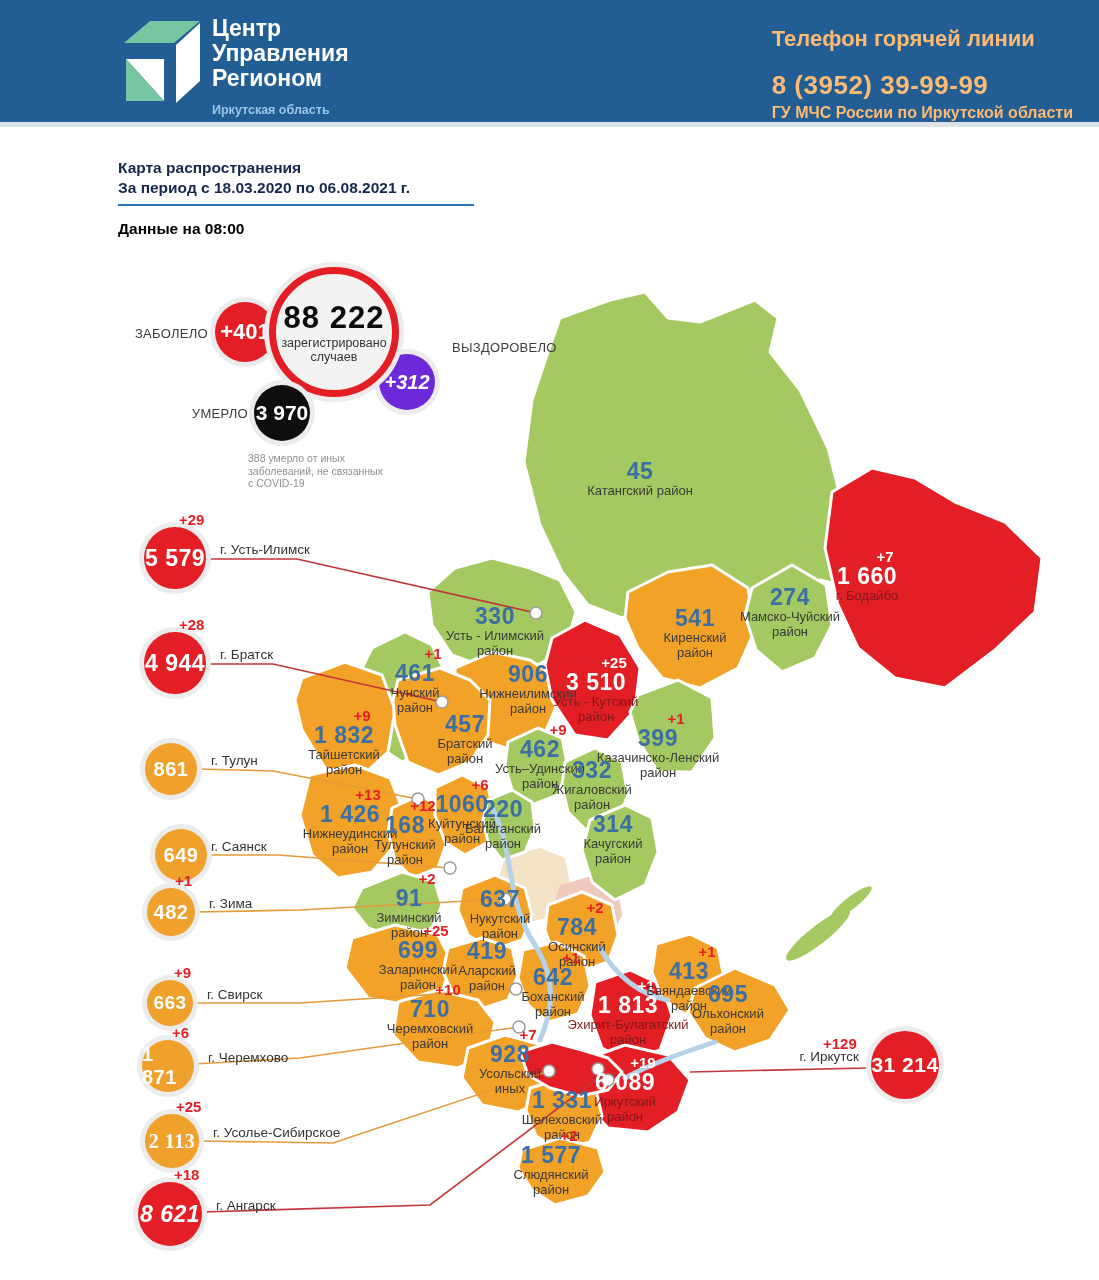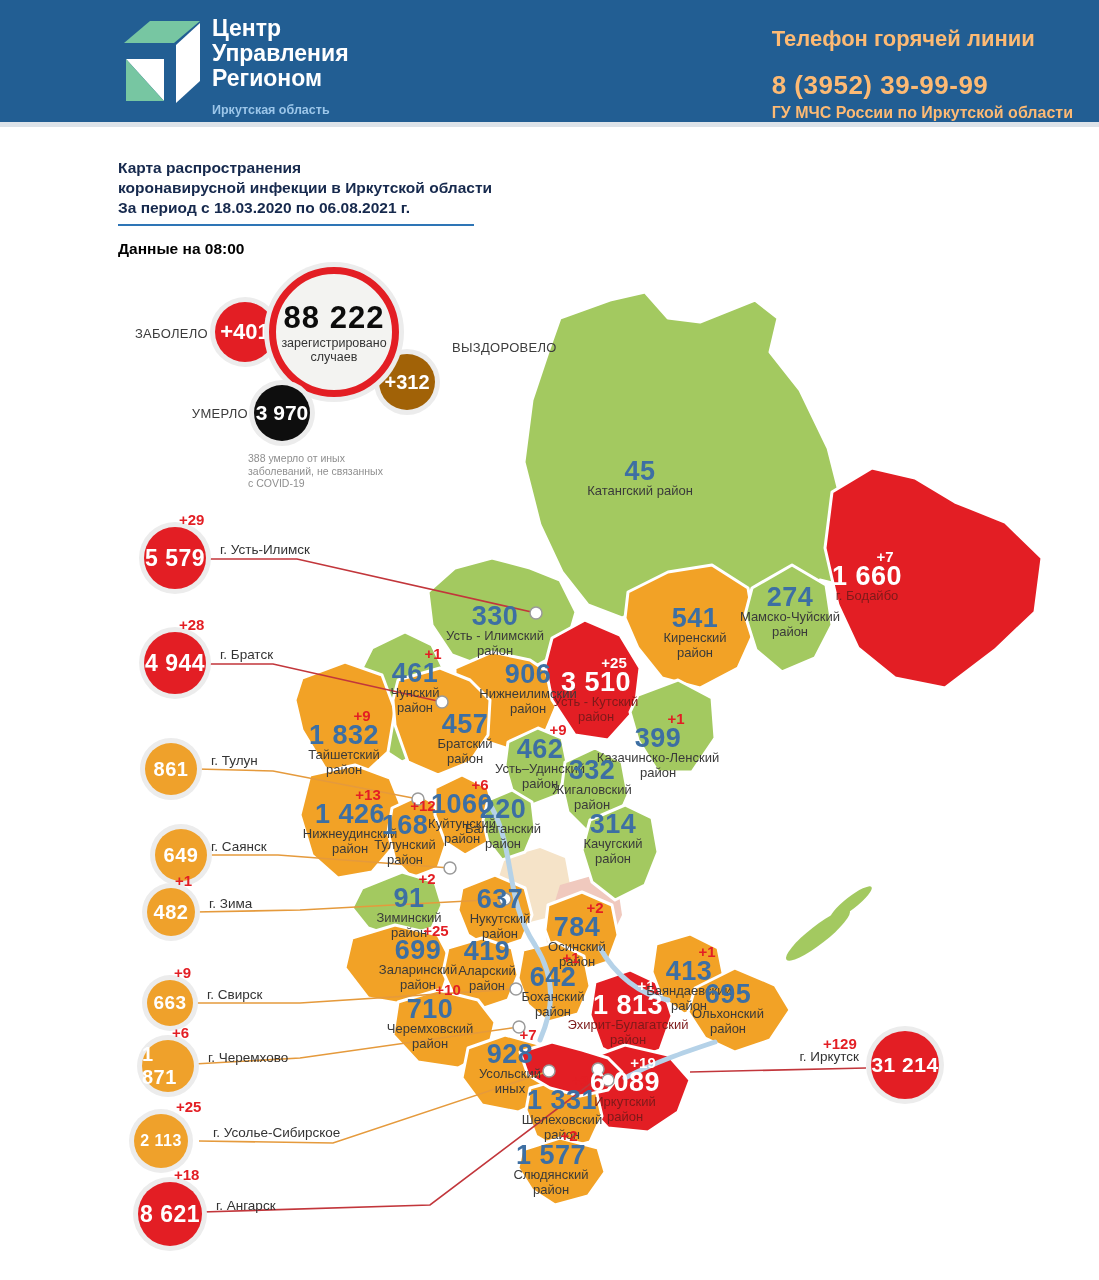--- a/index.html
+++ b/index.html
@@ -22,40 +22,40 @@
   .titleblock{position:absolute;left:118px;top:158px;color:#16294D;font-weight:bold;
               font-size:15.5px;line-height:20px;}
   .divider{width:356px;border-top:2px solid #2E75B6;margin-top:6px;}
   .datatime{margin-top:13px;color:#000;}
 
   
   .circ{position:absolute;border-radius:50%;display:flex;flex-direction:column;align-items:center;
         justify-content:center;color:#fff;font-weight:bold;box-shadow:0 0 0 5px #ECECEC;text-align:center;}
   #c-sick{left:215px;top:302px;width:60px;height:60px;background:#E31E24;font-size:22px;z-index:1;}
   #c-rec{left:387px;top:250px;width:86px;height:86px;background:#169C4B;font-size:26px;z-index:1;}
-  #c-rec-delta{left:379px;top:354px;width:56px;height:56px;background:#a16207;font-size:20px;z-index:1;}
+  #c-rec-delta{left:379px;top:354px;width:56px;height:56px;background:#6d28d9;font-size:20px;z-index:1;font-style:italic;}
   #c-total{left:269px;top:267px;width:116px;height:116px;background:#F3F3F1;border:7px solid #E31E24;
            color:#0c0c0c;z-index:2;}
   #c-total .big{font-size:31px;letter-spacing:1px;}
   #c-total .cap{font-size:12.5px;line-height:14px;color:#333;font-weight:normal;}
   #c-died{left:254px;top:385px;width:56px;height:56px;background:#0E0E0E;font-size:21px;z-index:3;}
   .slabel{position:absolute;font-size:13px;color:#3C3C3C;letter-spacing:0.3px;z-index:1;}
   #lbl-sick{left:100px;top:326px;width:108px;text-align:right;}
   #lbl-rec{left:452px;top:340px;}
   #lbl-died{left:148px;top:406px;width:100px;text-align:right;}
   #note{position:absolute;left:248px;top:452px;font-size:10.5px;color:#8F8F8F;line-height:12.5px;
         white-space:pre-line;z-index:1;}
 
   
   #map-svg{position:absolute;left:0;top:0;width:1099px;height:1280px;z-index:0;}
   #map-labels{position:absolute;left:0;top:0;width:1099px;height:1280px;z-index:2;}
 
   .dlabel{position:absolute;transform:translate(-50%,-50%);text-align:center;z-index:2;}
   .dlabel .delta{display:block;font-weight:bold;font-size:15px;line-height:13px;transform:translateX(18px);}
-  .dlabel .val{display:block;font-weight:bold;font-size:27px;line-height:26px;letter-spacing:0.5px;}
+  .dlabel .val{display:block;font-weight:bold;font-size:23px;line-height:26px;letter-spacing:0.5px;}
   .dlabel .nm{display:block;font-size:13px;line-height:14.5px;white-space:pre-line;}
   .dlabel.green .val,.dlabel.orange .val{color:#3D6FA3;}
   .dlabel.green .delta,.dlabel.orange .delta{color:#E31E24;}
   .dlabel.green .nm,.dlabel.orange .nm{color:#3A3A3A;}
   .dlabel.red .val{color:#FFFFFF;}
   .dlabel.red .delta{color:#FFFFFF;}
   .dlabel.red .nm{color:#7D1A1A;}
 
   .city{position:absolute;border-radius:50%;display:flex;align-items:center;justify-content:center;
         color:#fff;font-weight:bold;box-shadow:0 0 0 5px #ECECEC;z-index:3;letter-spacing:0.5px;}
@@ -84,21 +84,20 @@
     </div>
     <div class="hotline">
       <div class="hl1">Телефон горячей линии</div>
       <div class="hl2">8 (3952) 39-99-99</div>
       <div class="hl3">ГУ МЧС России по Иркутской области</div>
     </div>
   </div>
 
   <div class="titleblock">
     <div>Карта распространения</div>
-    <div>коронавирусной инфекции в Иркутской области</div>
     <div>За период с 18.03.2020 по 06.08.2021 г.</div>
     <div class="divider"></div>
     <div class="datatime">Данные на 08:00</div>
   </div>
 
   <div class="slabel" id="lbl-sick">ЗАБОЛЕЛО</div>
   <div class="circ" id="c-sick">+401</div>
   <div class="circ" id="c-rec-delta">+312</div>
   <div class="circ" id="c-total">
     <div class="big">88 222</div>
@@ -366,24 +365,24 @@
       <div class="clabel" style="left: 211px; top: 839px;">г. Саянск</div>
       <div class="city orange" style="left: 147px; top: 888px; width: 48px; height: 48px; font-size: 20px;">482</div>
       <div class="cdelta" style="left: 175px; top: 872px;">+1</div>
       <div class="clabel" style="left: 209px; top: 896px;">г. Зима</div>
       <div class="city orange" style="left: 147px; top: 980px; width: 46px; height: 46px; font-size: 19px;">663</div>
       <div class="cdelta" style="left: 174px; top: 964px;">+9</div>
       <div class="clabel" style="left: 207px; top: 987px;">г. Свирск</div>
       <div class="city orange" style="left: 142px; top: 1040px; width: 52px; height: 52px; font-size: 20px;">1 871</div>
       <div class="cdelta" style="left: 172px; top: 1024px;">+6</div>
       <div class="clabel" style="left: 208px; top: 1050px;">г. Черемхово</div>
-      <div class="city orange" style="left: 134px; top: 1114px; width: 54px; height: 54px; font-size: 16px;">2 113</div>
+      <div class="city orange" style="left: 145px; top: 1114px; width: 54px; height: 54px; font-size: 20px; font-family: Liberation Serif, serif;">2 113</div>
       <div class="cdelta" style="left: 176px; top: 1098px;">+25</div>
       <div class="clabel" style="left: 213px; top: 1125px;">г. Усолье-Сибирское</div>
-      <div class="city red" style="left: 138px; top: 1182px; width: 64px; height: 64px; font-size: 23px;">8 621</div>
+      <div class="city red" style="left: 138px; top: 1182px; width: 64px; height: 64px; font-size: 23px; font-style: italic;">8 621</div>
       <div class="cdelta" style="left: 174px; top: 1166px;">+18</div>
       <div class="clabel" style="left: 216px; top: 1198px;">г. Ангарск</div>
       <div class="city red" style="left: 871px; top: 1031px; width: 68px; height: 68px; font-size: 21px;">31 214</div>
       <div class="cdelta" style="left: 823px; top: 1035px;">+129</div>
       <div class="clabel" style="right: 240px; text-align: right; top: 1049px;">г. Иркутск</div>
     </div>
 
 </div>
 
 </body></html>

